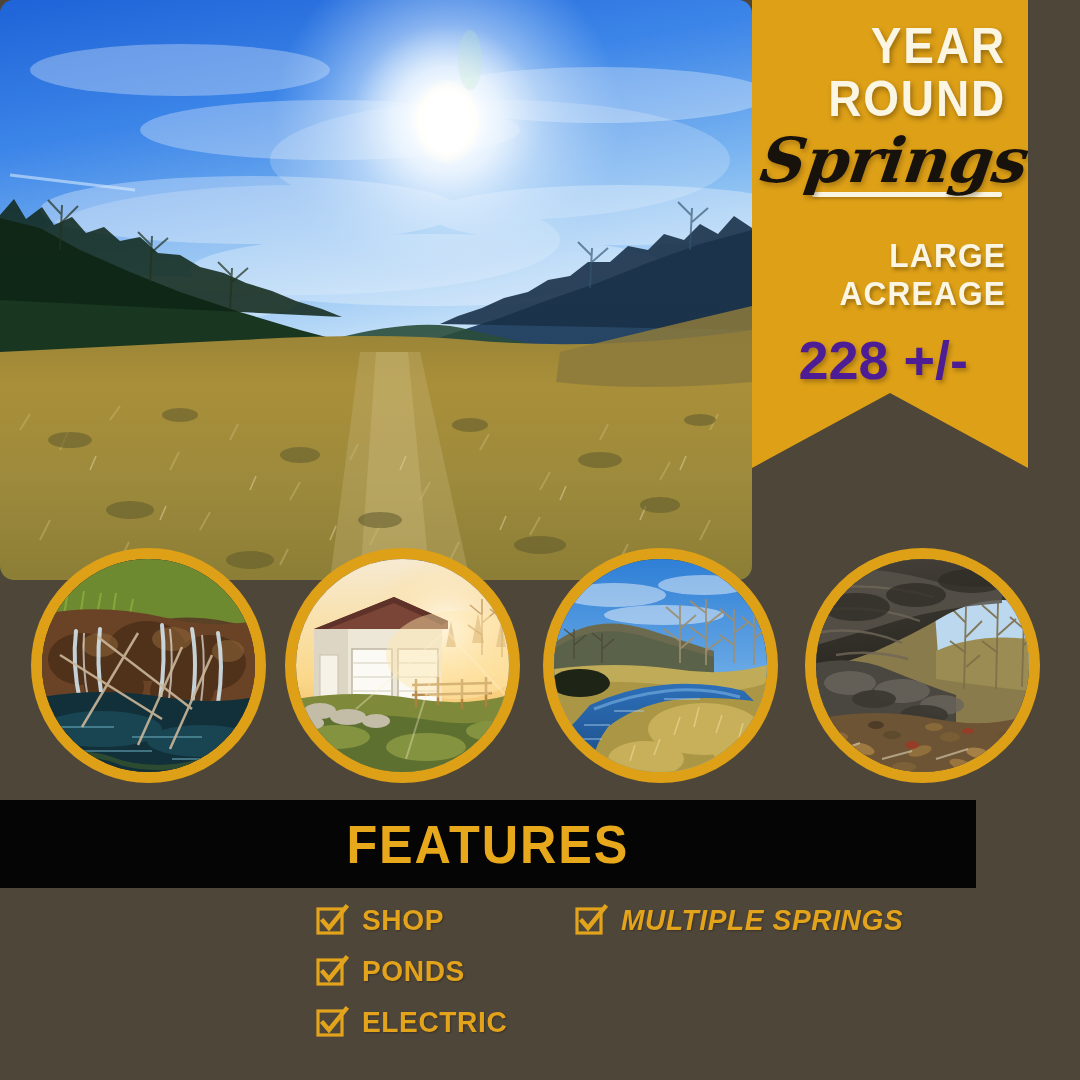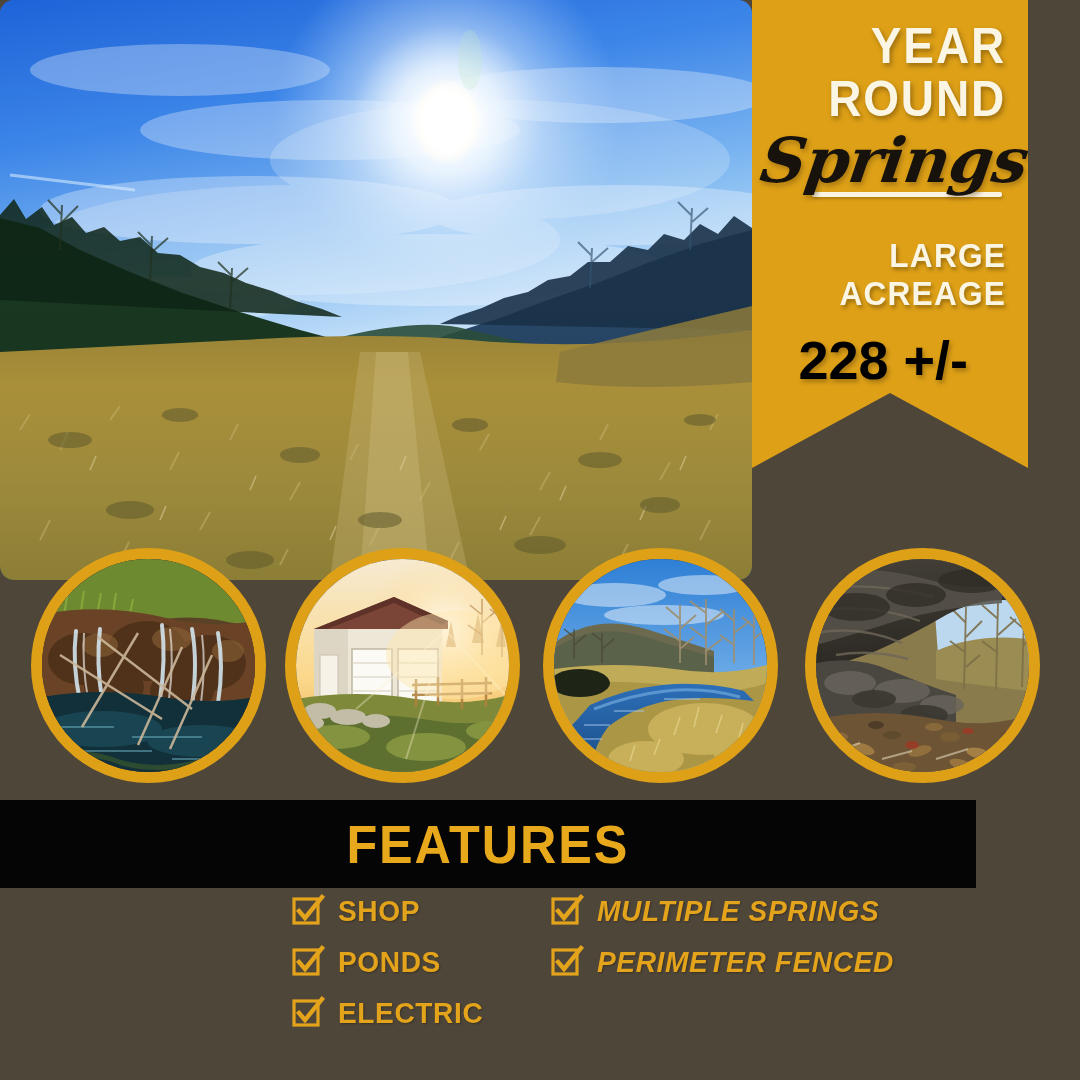--- a/index.html
+++ b/index.html
@@ -55,21 +55,21 @@
     box-shadow:1px 2px 3px rgba(90,60,10,0.35);
   }
   .b-large{
     display:block;color:#FBF5E3;font-weight:bold;
     font-size:33px;letter-spacing:1.2px;
     margin-top:40px;
     text-shadow:2px 3px 4px rgba(70,45,5,0.42);
     transform:scaleX(0.96);transform-origin:right center;
   }
   .b-acres{
-    display:block;color:#000000;font-weight:bold;
+    display:block;color:#4c1d95;font-weight:bold;
     font-size:54px;letter-spacing:0px;
     margin-top:16px;margin-right:38px;
     text-shadow:2px 3px 4px rgba(90,60,10,0.40);
   }
 
   
   .thumb{
     position:absolute;width:235px;height:235px;border-radius:50%;
     border:11px solid #DDA017;box-sizing:border-box;
     overflow:hidden;background:#3a3a30;
@@ -84,21 +84,21 @@
   .feat-title{
     color:#E8A81C;font-weight:bold;font-size:53px;letter-spacing:2px;
     transform:scaleX(0.95);
   }
   .feat-grid{
     position:absolute;left:0;top:895px;width:1080px;height:160px;
   }
   .fcol{position:absolute;top:0;}
   .fcol.left{left:292px;}
   .fcol.right{left:551px;font-style:italic;}
-  .frow{display:flex;height:50px;margin-bottom:1px;}
+  .frow{display:flex;align-items:center;height:50px;margin-bottom:1px;margin-left:24px;}
   .chk{width:30px;height:30px;flex:0 0 30px;margin-right:16px;position:relative;}
   .chk svg{display:block;width:30px;height:30px;overflow:visible;}
   .flabel{
     color:#E3A31B;font-weight:bold;font-size:29px;letter-spacing:0.6px;
     white-space:nowrap;transform:scaleX(0.97);transform-origin:left center;
     text-shadow:1px 1px 2px rgba(20,15,5,0.35);
   }
 </style>
 </head>
 <body>
@@ -520,25 +520,16 @@
     <div class="fcol right">
       <div class="frow">
         <span class="chk">
           <svg viewBox="0 0 30 30">
               <rect x="2" y="4" width="24" height="24" fill="none" stroke="#E3A31B" stroke-width="3.2"></rect>
               <path d="M7,16 L13,23 L30,2" fill="none" stroke="#E3A31B" stroke-width="4.4" stroke-linecap="square"></path>
             </svg>
         </span>
         <span class="flabel">MULTIPLE SPRINGS</span>
       </div>
-      <div class="frow">
-        <span class="chk">
-          <svg viewBox="0 0 30 30">
-              <rect x="2" y="4" width="24" height="24" fill="none" stroke="#E3A31B" stroke-width="3.2"></rect>
-              <path d="M7,16 L13,23 L30,2" fill="none" stroke="#E3A31B" stroke-width="4.4" stroke-linecap="square"></path>
-            </svg>
-        </span>
-        <span class="flabel">PERIMETER FENCED</span>
-      </div>
     </div>
 
   </div>
 </div>
 
 </body></html>

